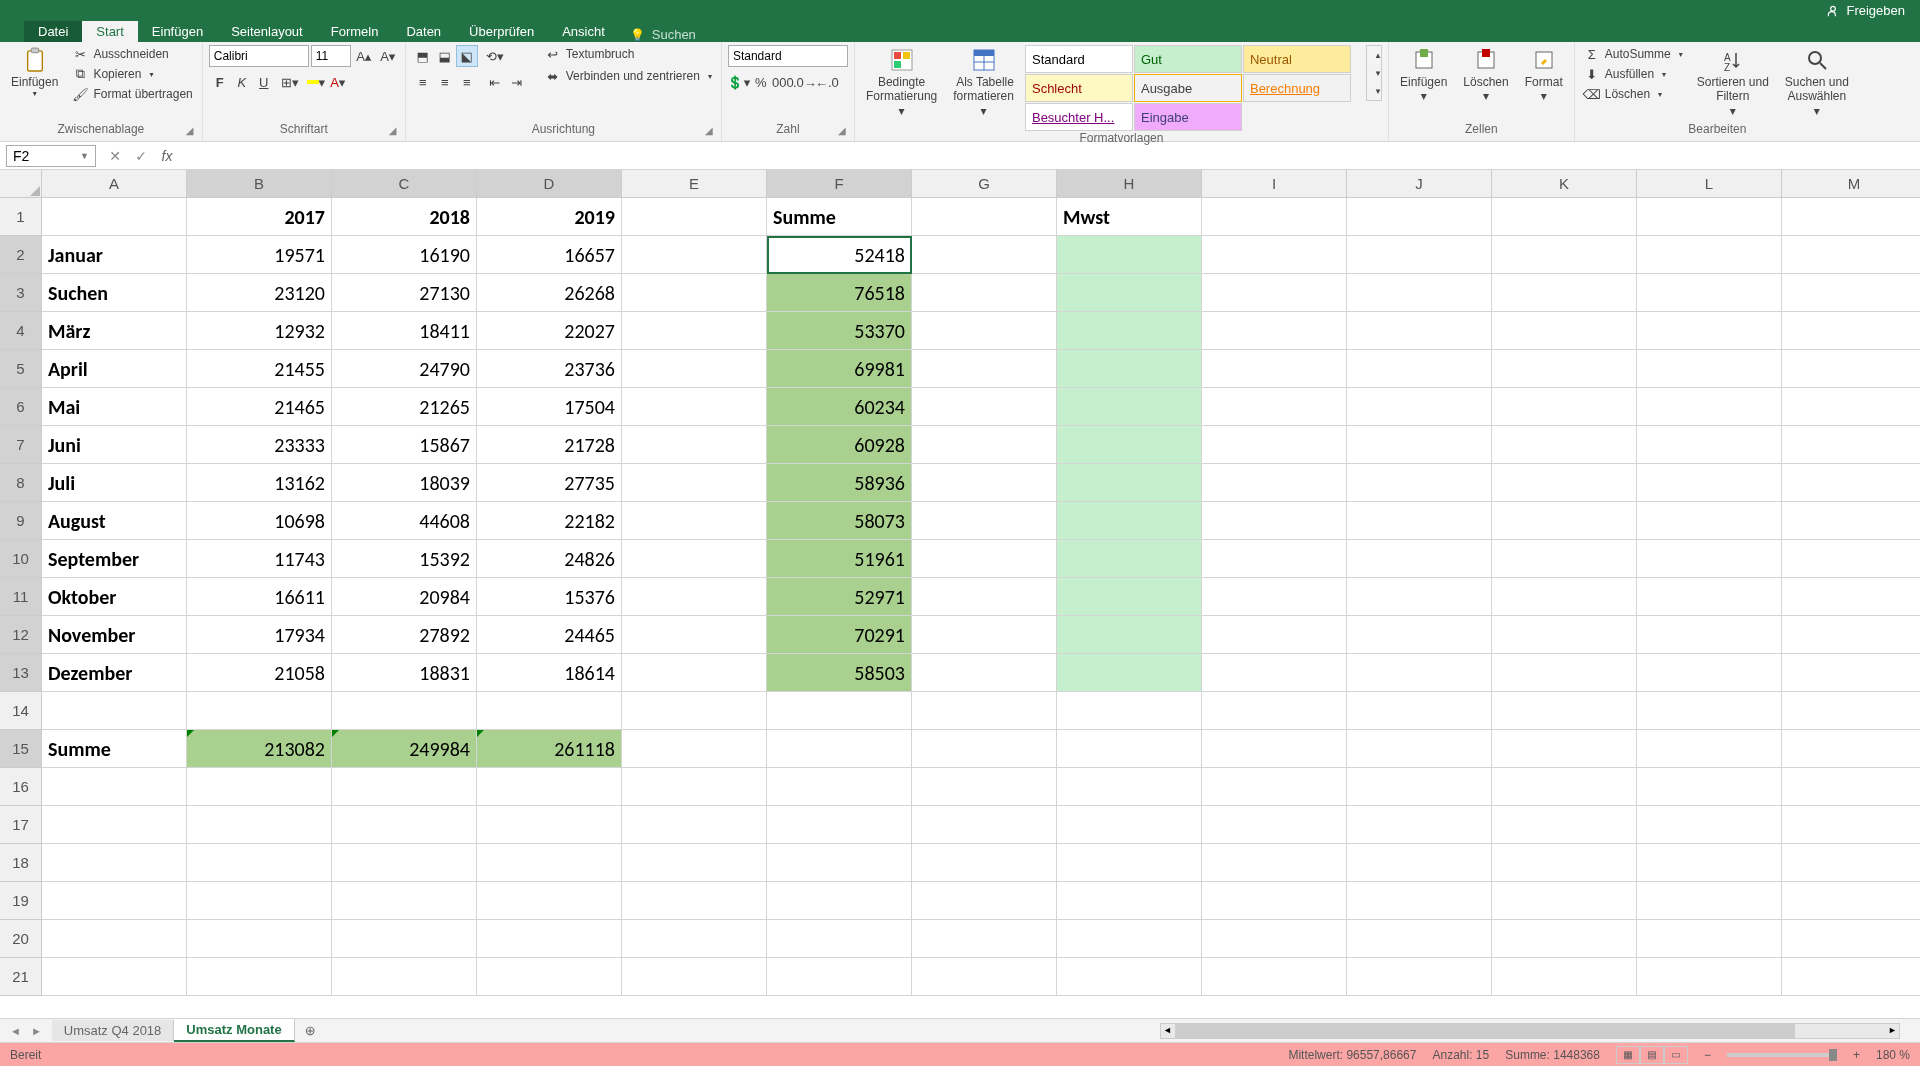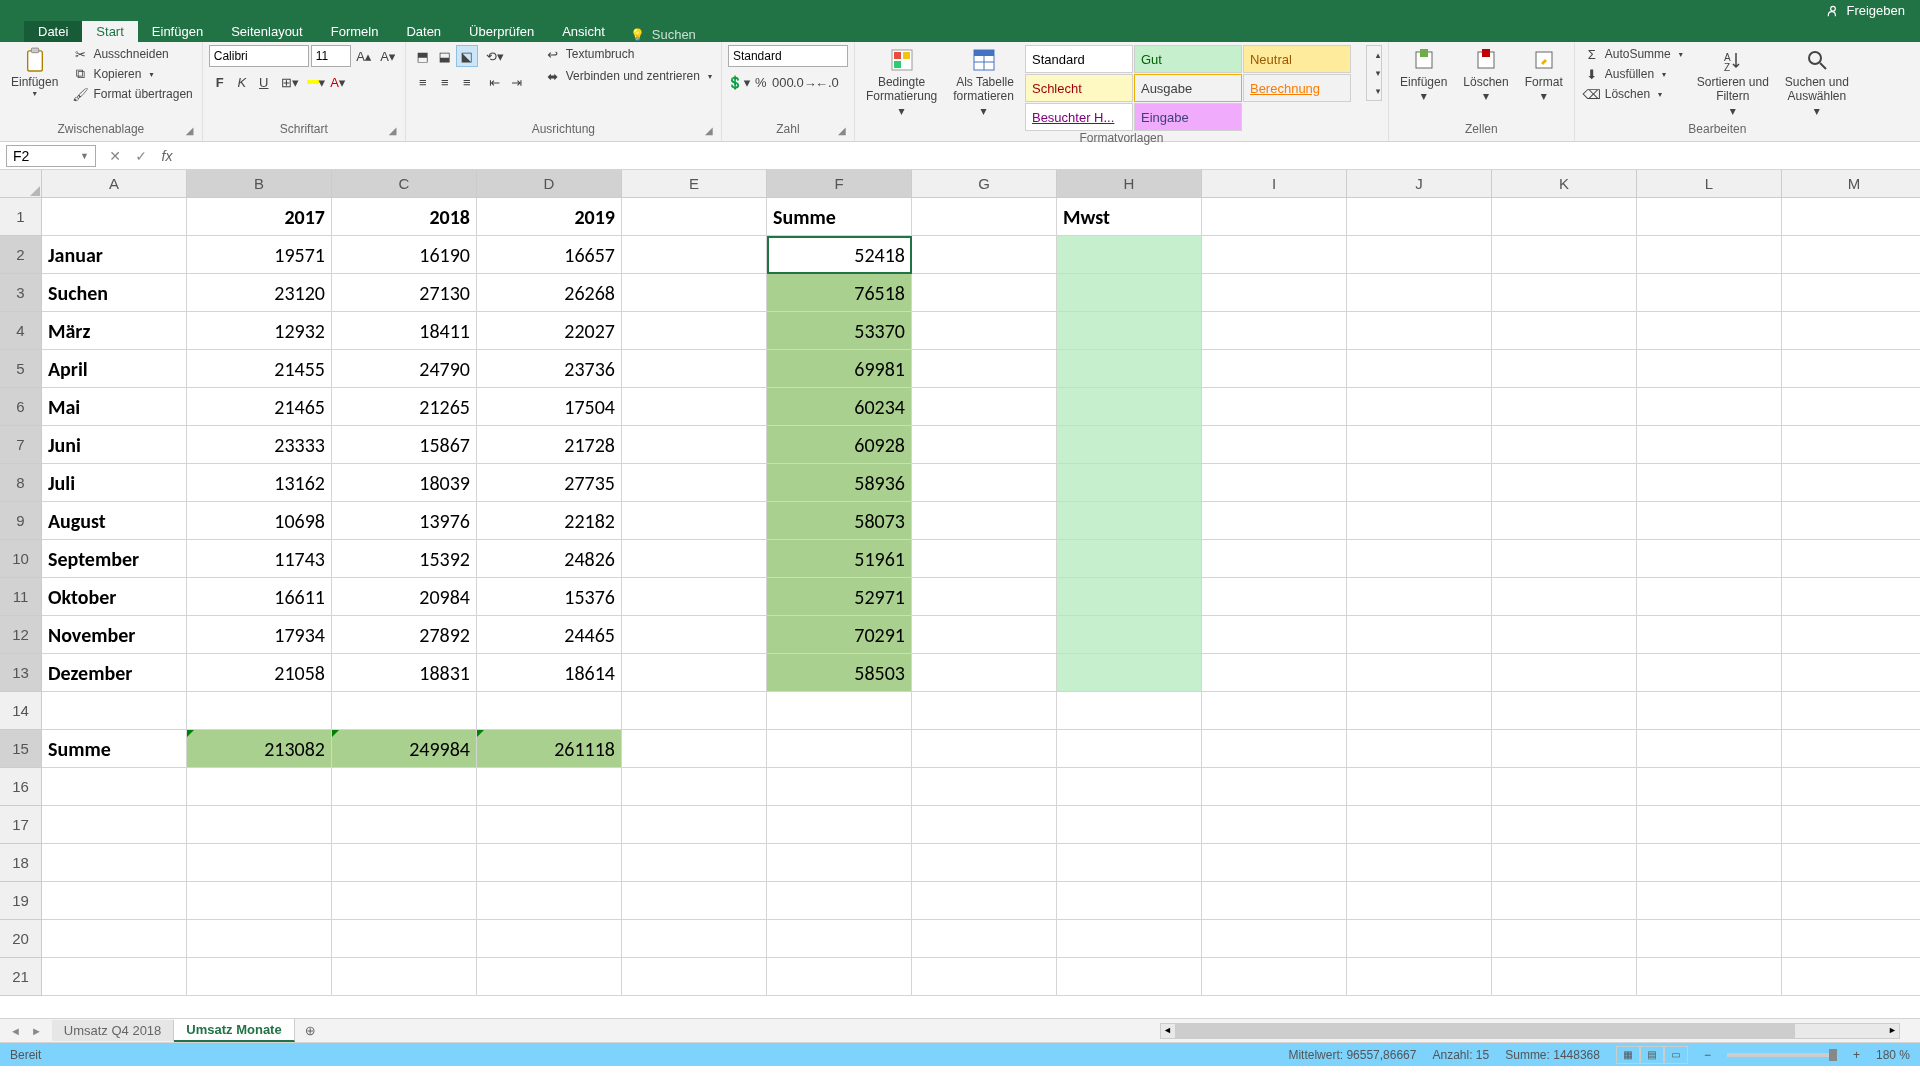--- a/index.html
+++ b/index.html
@@ -76,21 +76,21 @@
 
 .sheetbar { height: 24px; background: #f3f3f3; border-top: 1px solid #d4d4d4; display: flex; align-items: center; font-size: 13px; }
 .sheet-nav { padding: 0 10px; color: #888; font-size: 11px; display: flex; gap: 10px; }
 .sheet-tab { padding: 3px 12px; border-right: 1px solid #ccc; background: #e6e6e6; color: #666; cursor: pointer; }
 .sheet-tab.active { background: #fff; color: #217346; font-weight: bold; border-bottom: 2px solid #217346; }
 .sheet-add { padding: 0 10px; color: #666; }
 .hscroll { margin-left: auto; width: 740px; height: 16px; background: #e9e9e9; border: 1px solid #ccc; position: relative; margin-right: 20px; }
 .hscroll-thumb { position: absolute; left: 14px; width: 620px; height: 14px; background: #cdcdcd; top:0; }
 
 
-.statusbar { height: 24px; background: #7dd3fc; border-top: 1px solid #d4d4d4; display: flex; align-items: center; font-size: 12px; color: #555; padding: 0 10px; }
+.statusbar { height: 24px; background: #fca5a5; border-top: 1px solid #d4d4d4; display: flex; align-items: center; font-size: 12px; color: #555; padding: 0 10px; }
 .statusbar .right { margin-left: auto; display: flex; align-items: center; gap: 16px; }
 .view-btns { display: flex; gap: 0; }
 .vb { width: 24px; height: 18px; border: 1px solid #ccc; display: flex; align-items: center; justify-content: center; font-size: 10px; }
 .zoom-slider { width: 110px; height: 4px; background: #ccc; position: relative; }
 .zoom-slider .knob { position: absolute; right: 0; top: -4px; width: 8px; height: 12px; background: #888; }
 
 
 .cA{width:145px;} .cB{width:145px;} .cC{width:145px;} .cD{width:145px;} .cE{width:145px;} .cF{width:145px;} .cG{width:145px;} .cH{width:145px;} .cI{width:145px;} .cJ{width:145px;} .cK{width:145px;} .cL{width:145px;} .cM{width:145px;}
 
 svg { display: block; }
@@ -505,21 +505,21 @@
         <div class="cell cH style-hl"></div>
         <div class="cell cI"></div>
         <div class="cell cJ"></div>
         <div class="cell cK"></div>
         <div class="cell cL"></div>
         <div class="cell cM"></div>
       </div>
       <div class="row">
         <div class="cell cA bold">August</div>
         <div class="cell cB num">10698</div>
-        <div class="cell cC num">13976</div>
+        <div class="cell cC num">44608</div>
         <div class="cell cD num">22182</div>
         <div class="cell cE"></div>
         <div class="cell cF num sel-green">58073</div>
         <div class="cell cG"></div>
         <div class="cell cH style-hl"></div>
         <div class="cell cI"></div>
         <div class="cell cJ"></div>
         <div class="cell cK"></div>
         <div class="cell cL"></div>
         <div class="cell cM"></div>

